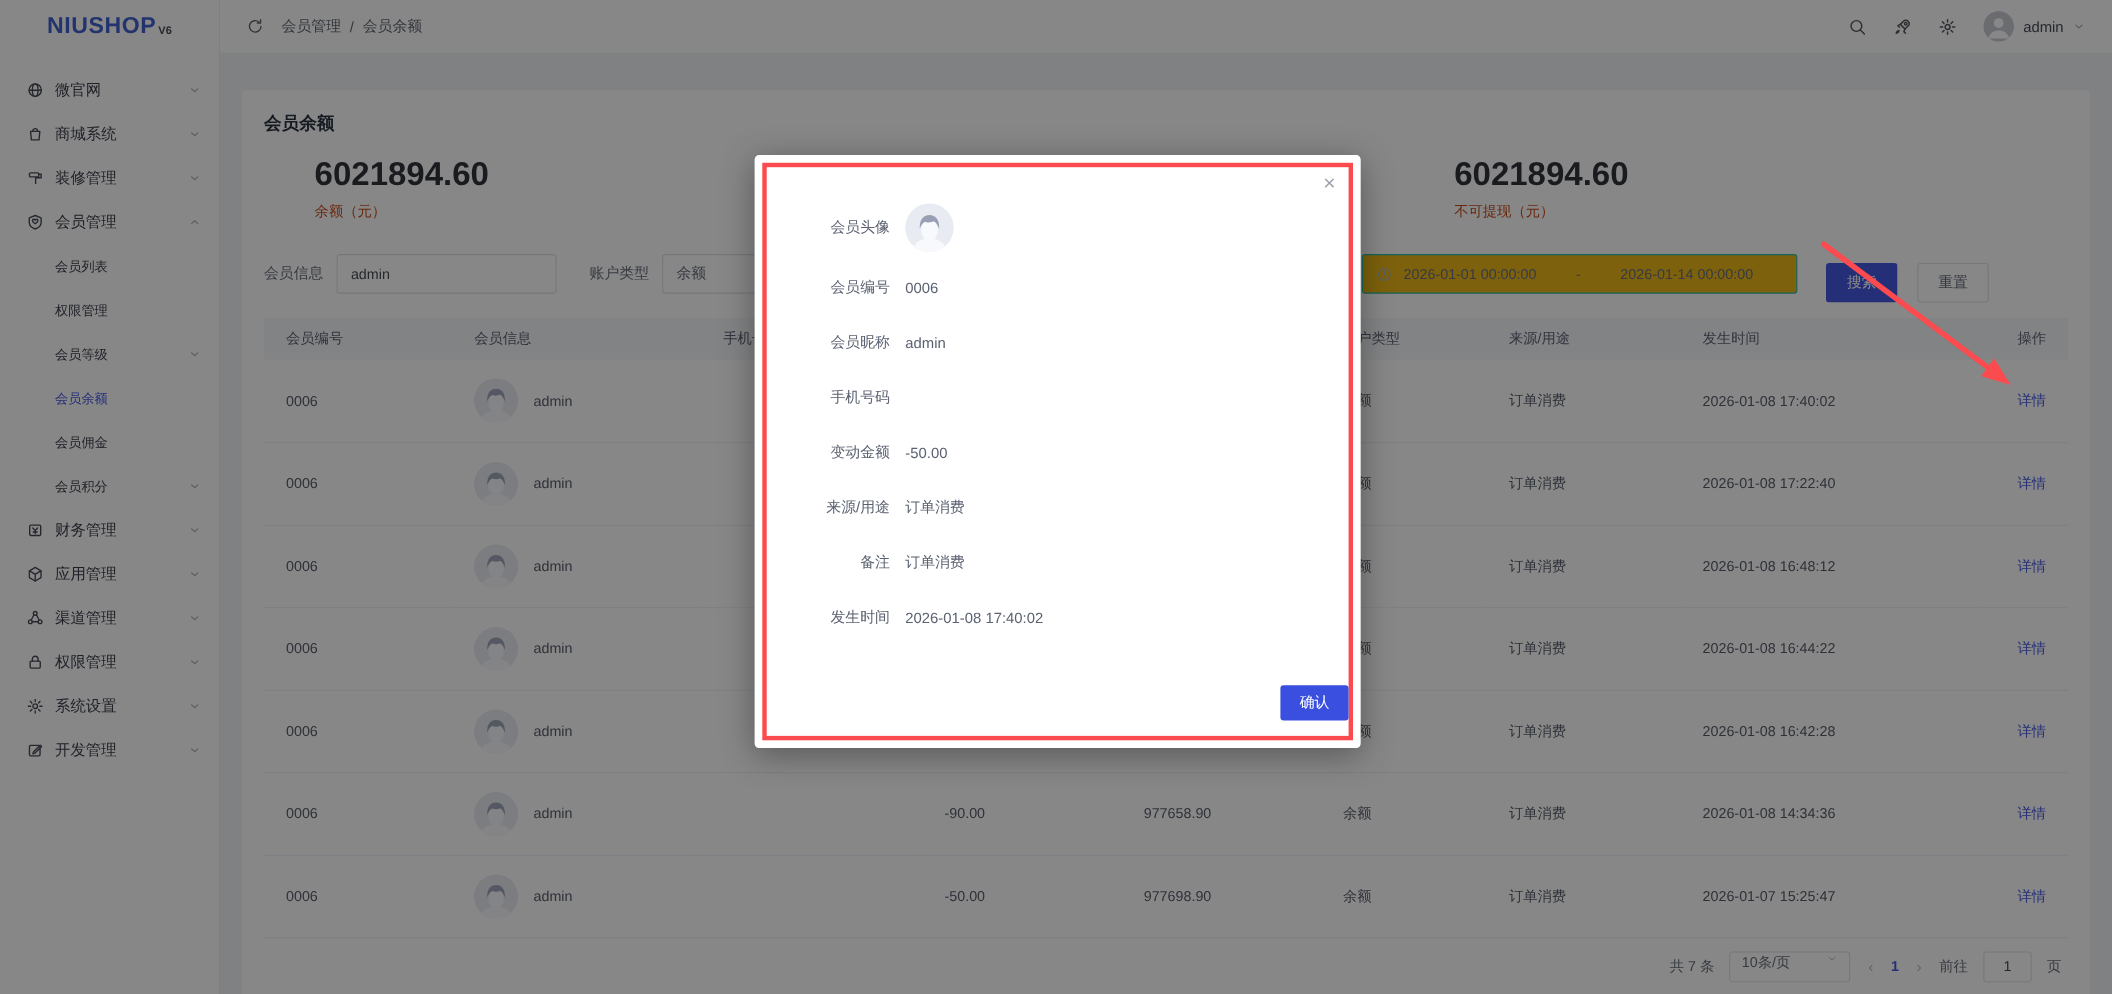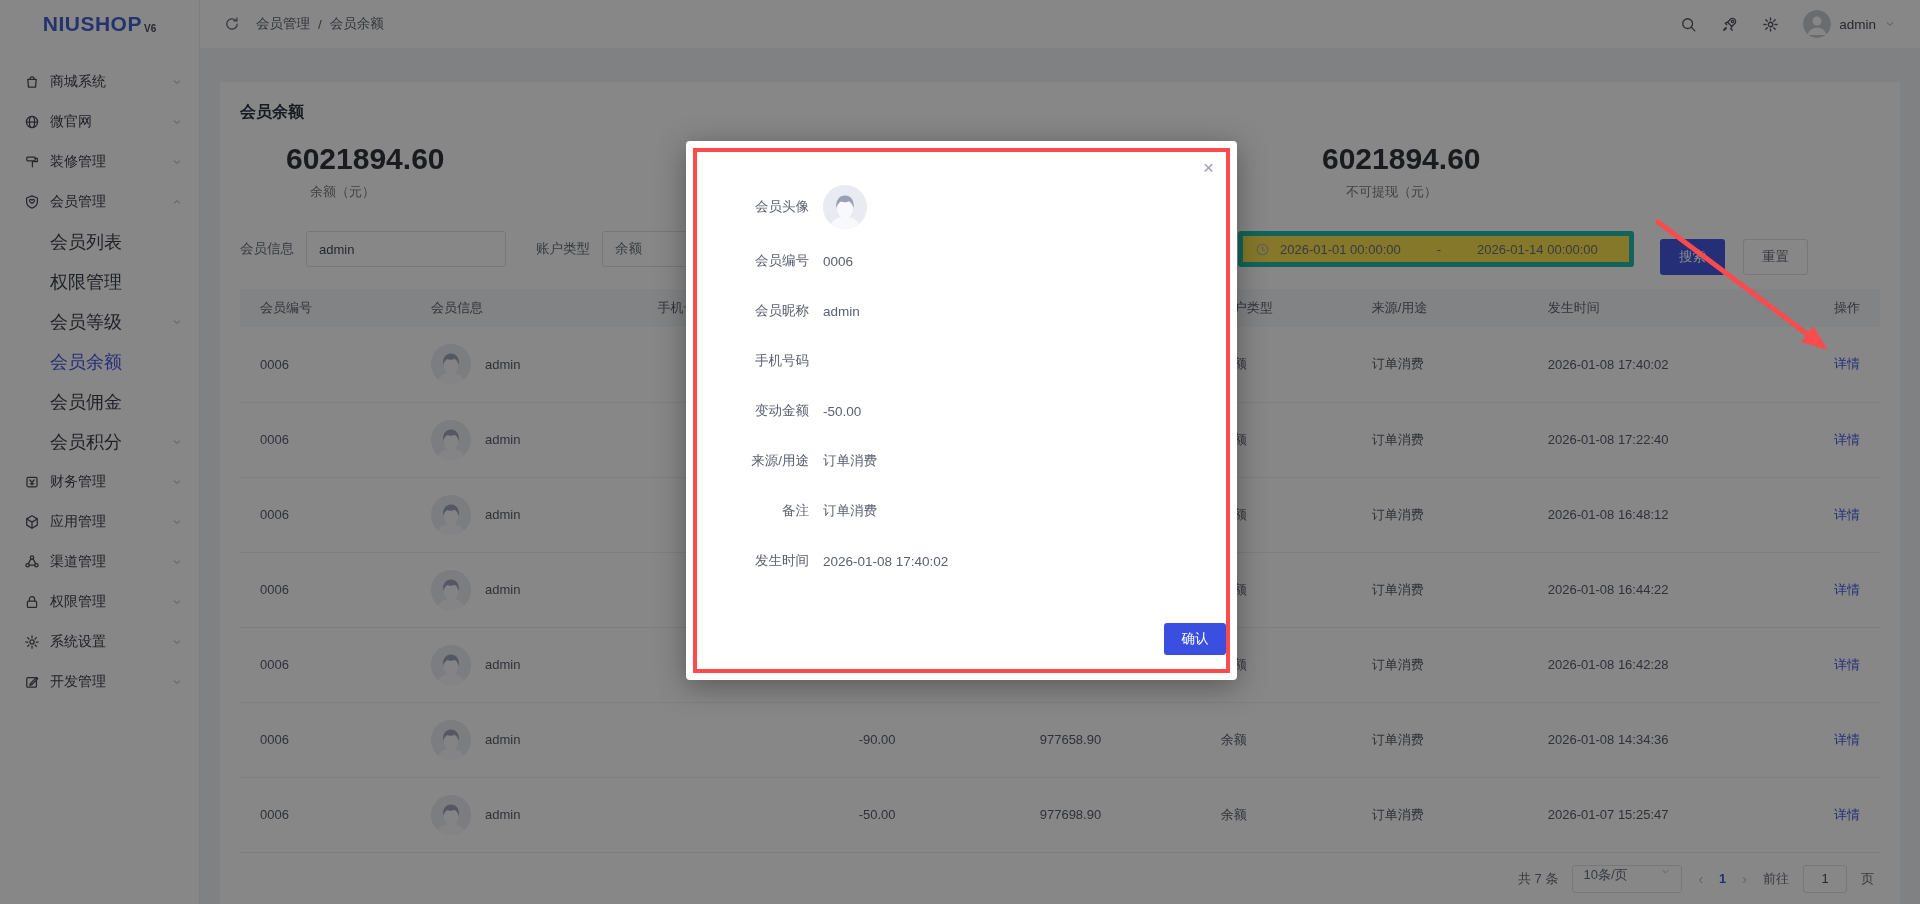--- a/index.html
+++ b/index.html
@@ -9,21 +9,21 @@
 
   
   .sidebar { width:200px; height:100%; background:#fff; border-right:1px solid #ededf0; flex:0 0 200px; }
   .logo { height:48px; display:flex; align-items:center; justify-content:center; }
   .logo-text { font-size:21px; font-weight:800; color:#3457cd; letter-spacing:.5px; }
   .logo-ver { font-size:10px; font-weight:700; color:#3a3f4a; margin-left:2px; margin-top:8px; }
   .nav { padding-top:14px; }
   .nav-item { height:40px; display:flex; align-items:center; padding:0 16px 0 24px; font-size:14px; color:#2f3340; cursor:pointer; }
   .nav-item .nico { width:16px; height:16px; margin-right:10px; color:#3c414c; flex:0 0 16px; }
   .nav-item .chev { width:12px; height:12px; margin-left:auto; color:#9aa0aa; }
-  .nav-child { height:40px; display:flex; align-items:center; padding:0 16px 0 50px; font-size:18px; color:#2f3340; cursor:pointer; }
+  .nav-child { height:40px; display:flex; align-items:center; padding:0 16px 0 50px; font-size:12px; color:#2f3340; cursor:pointer; }
   .nav-child .chev { width:12px; height:12px; margin-left:auto; color:#9aa0aa; }
   .nav-child.active { color:#3a4fe0; }
   svg.icon { fill:none; stroke:currentColor; stroke-width:1.25; stroke-linecap:round; stroke-linejoin:round; }
 
   
   .main { flex:1; display:flex; flex-direction:column; height:100%; }
   .topbar { height:48px; background:#fff; display:flex; align-items:center; padding:0 24px; flex:0 0 48px; }
   .crumb-refresh { width:16px; height:16px; color:#555b66; margin-right:16px; cursor:pointer; }
   .breadcrumb { font-size:13.5px; color:#555b66; display:flex; gap:8px; align-items:center; }
   .topbar-right { margin-left:auto; display:flex; align-items:center; gap:24px; }
@@ -35,29 +35,29 @@
   
   .content { flex:1; background:#f0f2f5; padding:34px 20px 0 20px; }
   .card { background:#fff; border-radius:3px; padding:20px 20px 8px 20px; min-height:828px; }
   .page-title { font-size:16px; color:#1d2433; font-weight:600; height:20px; }
 
   .stats { display:flex; margin-top:22px; }
   .stat { width:50%; }
   .stat:nth-child(1){ padding-left:46px; }
   .stat:nth-child(2){ padding-left:262px; }
   .stat-val { font-size:30px; line-height:30px; color:#23272f; font-weight:600; }
-  .stat-label { font-size:13px; color:#737373; margin-top:9px;margin-left:24px; }
+  .stat-label { font-size:13px; color:#c2410c; margin-top:9px; }
 
   .filters { display:flex; align-items:center; margin-top:30px; height:36px; font-size:13.5px; color:#5f6672; }
   .f-label { margin-right:12px; white-space:nowrap; }
   .f-input { width:200px; height:36px; border:1px solid #dcdfe6; border-radius:3px; padding:0 12px; font-size:13px; color:#3a3f4a; background:#fff; font-family:inherit; }
   .f-gap { width:30px; }
   .select-box { width:200px; height:36px; border:1px solid #dcdfe6; border-radius:3px; display:flex; align-items:center; padding:0 12px; background:#fff; cursor:pointer; }
   .select-box .chev { width:12px; height:12px; margin-left:auto; color:#a8adb8; }
-  .date-box { margin-left:auto; width:396px; height:36px; border:5px solid #14b8a6; border-radius:3px; display:flex; align-items:center; padding:0 12px; gap:10px; background:#fde047; cursor:pointer; }
+  .date-box { margin-left:auto; width:396px; height:36px; border:1px solid #14b8a6; border-radius:3px; display:flex; align-items:center; padding:0 12px; gap:10px; background:#eab308; cursor:pointer; }
   .date-box .clk { width:15px; height:15px; color:#a8adb8; flex:0 0 15px; }
   .date-box .dtxt { font-size:13px; color:#5f6672; }
   .date-sep { margin:0 26px; color:#5f6672; }
   .btn { height:36px; border-radius:3px; font-size:13.5px; padding:0 18px; cursor:pointer; border:1px solid transparent; font-family:inherit;margin-top:16px; }
   .btn-primary { background:#3a4fe0; color:#fff; margin-left:26px; }
   .btn-plain { background:#fff; color:#5f6672; border-color:#dcdfe6; margin-left:18px; margin-right:72px; }
 
   
   table { width:100%; border-collapse:collapse; table-layout:fixed; margin-top:22px; }
   thead th { background:#f5f6f9; height:38px; font-size:13px; font-weight:500; color:#50586b; text-align:left; padding:0 10px 0 20px; }
@@ -180,32 +180,32 @@
   <div class="app">
 
     <aside class="sidebar">
       <div class="logo">
         <span class="logo-text">NIUSHOP</span>
         <span class="logo-ver">V6</span>
       </div>
       <nav class="nav">
         <div class="nav-item">
           <svg class="icon nico">
+              <use href="#i-globe"></use>
+            </svg>
+          <span>微官网</span>
+          <svg class="icon chev">
+              <use href="#i-chev-down"></use>
+            </svg>
+        </div>
+        <div class="nav-item">
+          <svg class="icon nico">
               <use href="#i-bag"></use>
             </svg>
           <span>商城系统</span>
-          <svg class="icon chev">
-              <use href="#i-chev-down"></use>
-            </svg>
-        </div>
-        <div class="nav-item">
-          <svg class="icon nico">
-              <use href="#i-globe"></use>
-            </svg>
-          <span>微官网</span>
           <svg class="icon chev">
               <use href="#i-chev-down"></use>
             </svg>
         </div>
         <div class="nav-item">
           <svg class="icon nico">
               <use href="#i-brush"></use>
             </svg>
           <span>装修管理</span>
           <svg class="icon chev">

